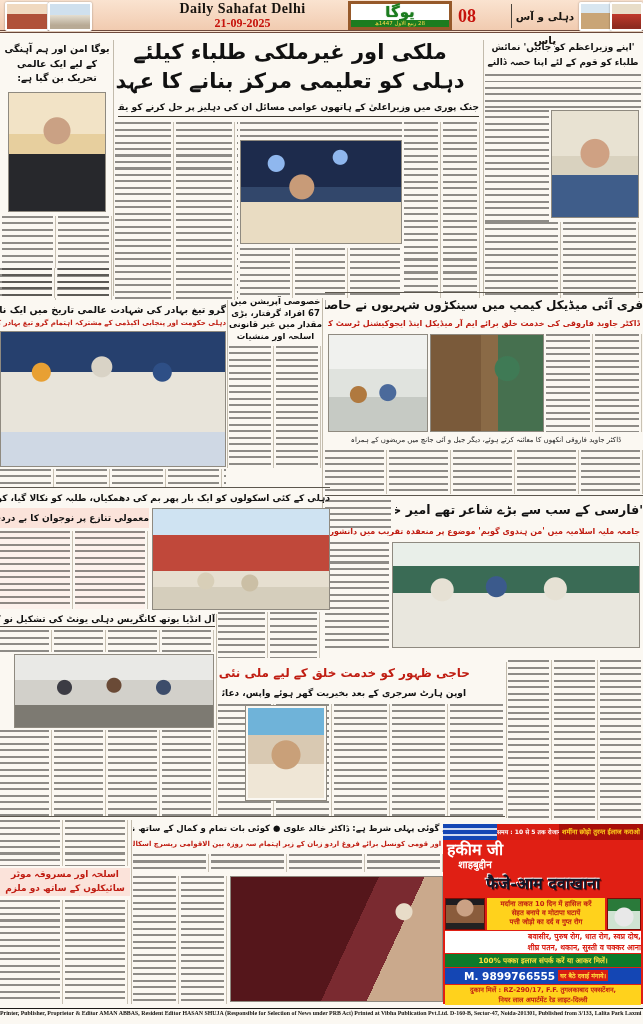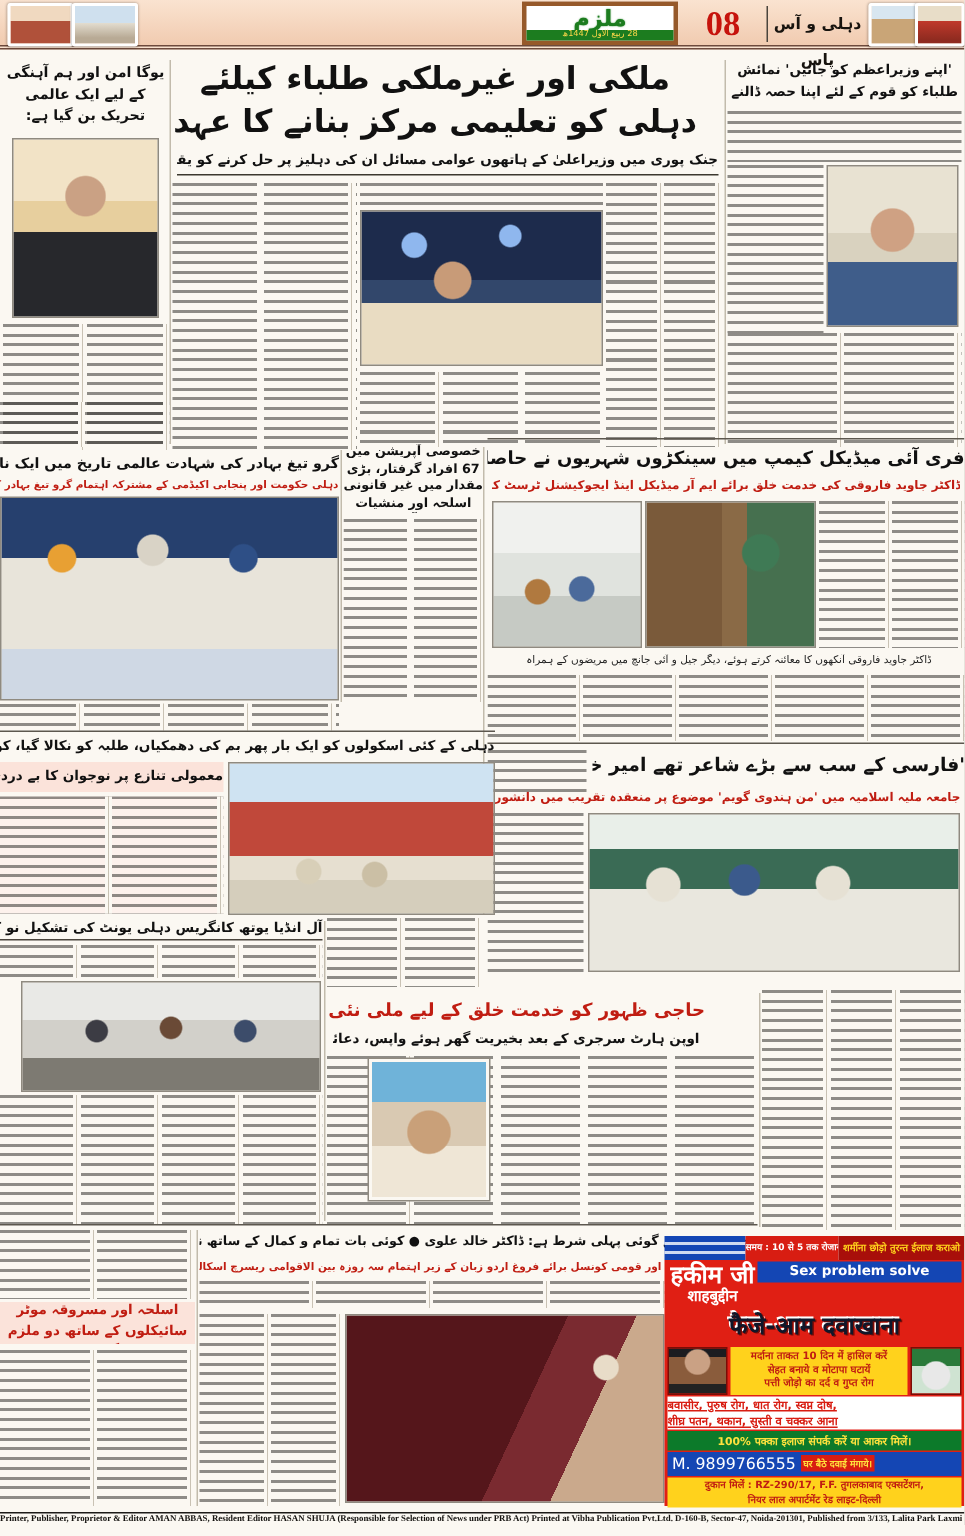--- a/index.html
+++ b/index.html
@@ -35,42 +35,46 @@
   #ad .row1{display:flex;height:16px;}
   #ad .drbox{width:54px;background:#1446b4;}
   #ad .timebox{width:62px;background:#d81d12;color:#fff;font-size:6px;font-weight:bold;line-height:16px;text-align:center;overflow:hidden;white-space:nowrap;}
   #ad .tagbox{flex:1;background:#a80f0a;color:#ffd21c;font-size:6.5px;font-weight:bold;line-height:16px;text-align:center;overflow:hidden;white-space:nowrap;}
   #ad .main{background:#e01f14;height:164px;box-sizing:border-box;padding:1px 2px;}
   .adname{color:#fff;font-weight:bold;text-align:center;line-height:1.1;}
   .sexline{background:#1446b4;color:#fff;font-size:9px;font-weight:bold;text-align:center;height:14px;line-height:14px;overflow:hidden;white-space:nowrap;}
   .clinic{color:#0f172a;font-weight:bold;font-size:16px;text-align:center;line-height:27px;white-space:nowrap;overflow:hidden;
           text-shadow:1px 1px 0 #7a0c06,-1px -1px 0 #fff;}
   .promo{background:#ffd21c;color:#c01d12;font-size:6.8px;font-weight:bold;text-align:center;line-height:1.35;direction:ltr;overflow:hidden;}
-  .ailm{background:#fff;color:#d81d12;font-size:7.6px;font-weight:bold;text-align:left;line-height:11px;overflow:hidden;white-space:nowrap;text-decoration:underline;}
+  .ailm{background:#fff;color:#d81d12;font-size:7.6px;font-weight:bold;text-align:right;line-height:11px;overflow:hidden;white-space:nowrap;}
   .guar{background:#0c7a2a;color:#ffe23d;font-size:7.2px;font-weight:bold;text-align:center;line-height:13px;overflow:hidden;white-space:nowrap;}
   .phoneband{background:#1446b4;height:16px;display:flex;align-items:center;}
-  .phone{color:#fff;font-weight:normal;font-size:10.5px;padding-left:3px;white-space:nowrap;}
+  .phone{color:#fff;font-weight:bold;font-size:10.5px;padding-left:19px;white-space:nowrap;}
   .phonenote{background:#d81d12;color:#ffe23d;font-size:6.2px;font-weight:bold;margin-left:3px;padding:1px 2px;white-space:nowrap;}
   .addr{background:#ffd21c;color:#c01d12;font-size:6.6px;font-weight:bold;text-align:center;line-height:10px;overflow:hidden;}
   #foot{left:0;top:1008px;width:643px;border-top:1px solid #1d1b18;color:#14120f;
         font-family:"Liberation Serif",serif;font-weight:bold;font-size:5.9px;text-align:center;line-height:9px;white-space:nowrap;overflow:hidden;}
 </style>
 </head>
 <body>
 
 <div id="page">
 
   <div id="hdr" class="abs">
     <div class="abs thumb" style="left:5px;top:2px;width:40px;height:25px;background:linear-gradient(180deg,#f0d9c0 0 40%,#b0513a 40%);"></div>
     <div class="abs thumb" style="left:48px;top:2px;width:40px;height:25px;background:linear-gradient(180deg,#cfe0ee 0 45%,#e3ddd0 45%,#b8aa95 85%);"></div>
+    <div class="abs" style="left:140px;top:1px;width:205px;height:30px;text-align:center;font-family:'Liberation Serif',serif;">
+      <div style="font-size:14px;font-weight:bold;color:#17130e;letter-spacing:.5px;line-height:16px;">Daily Sahafat Delhi</div>
+      <div style="font-size:12px;font-weight:bold;color:#c6130c;line-height:13px;">21-09-2025</div>
+    </div>
     <div id="mast" class="abs" style="left:348px;top:1px;width:104px;height:29px;">
-      <div class="urdu">ملزم</div>
+      <div class="urdu">یوگا</div>
       <div class="strip">28 ربیع الاول 1447ھ</div>
     </div>
-    <div class="abs" style="left:458px;top:1px;width:48px;height:30px;text-align:center;font-family:'Liberation Serif',serif;font-size:23px;font-weight:bold;color:#c6130c;line-height:30px;">08</div>
+    <div class="abs" style="left:458px;top:1px;width:48px;height:30px;font-family:'Liberation Serif',serif;font-size:18px;font-weight:bold;color:#c6130c;line-height:30px;">08</div>
     <div class="abs" style="left:511px;top:4px;width:1px;height:24px;background:#4a443c;"></div>
     <div class="abs" style="left:514px;top:4px;width:62px;height:24px;direction:rtl;text-align:center;font-weight:bold;font-size:10.5px;line-height:24px;color:#17130e;">دہلی و آس پاس</div>
     <div class="abs thumb" style="left:579px;top:2px;width:29px;height:25px;background:linear-gradient(180deg,#d8e6f0 0 35%,#c9a577 35%);"></div>
     <div class="abs thumb" style="left:610px;top:2px;width:29px;height:25px;background:linear-gradient(180deg,#e8ddc8 0 40%,#c0392b 40%,#8f2b20 90%);"></div>
   </div>
 
   <div class="abs hl" style="left:2px;top:42px;width:110px;height:46px;font-size:9.5px;line-height:14.5px;">یوگا امن اور ہم آہنگی کے لیے ایک عالمی تحریک بن گیا ہے: اندراج</div>
   <div class="abs ph" style="left:8px;top:92px;width:98px;height:120px;background:
        radial-gradient(circle at 50% 32%,#caa184 0 13px,transparent 14px),
        linear-gradient(180deg,#f2e3c6 0 35%,#e7cf9e 35% 52%,#27282c 52% 100%);"></div>
@@ -186,23 +190,20 @@
       <div class="drbox tx" style="--cw:54px;background-image:repeating-linear-gradient(to bottom,rgba(255,255,255,.8) 4px,rgba(255,255,255,.8) 6px,transparent 6px,transparent 10px);"></div>
       <div class="timebox">समय : 10 से 5 तक रोजाना</div>
       <div class="tagbox">शर्मीना छोड़ो तुरन्त ईलाज कराओ</div>
     </div>
     <div class="main">
       <div style="display:flex;">
         <div style="width:60px;">
           <div class="adname" style="font-size:16px;">हकीम जी</div>
           <div class="adname" style="font-size:10px;">शाहबुद्दीन</div>
         </div>
-        <div style="flex:1;">
-          <div class="sexline">Sex problem solve</div>
-        </div>
       </div>
       <div class="clinic">फैजे-आम दवाखाना</div>
       <div style="display:flex;height:32px;margin-top:1px;">
         <div style="width:40px;background:radial-gradient(circle at 50% 30%,#caa184 0 8px,transparent 9px),linear-gradient(180deg,#1c1c20 0 20%,#8a5c3c 20% 80%,#222 80%);border:1px solid #7a0c06;box-sizing:border-box;"></div>
         <div class="promo" style="flex:1;margin:0 2px;padding-top:2px;">
           <div>मर्दाना ताकत 10 दिन में हासिल करें</div>
           <div>सेहत बनाये व मोटापा घटायें</div>
           <div>पत्ती जोड़ो का दर्द व गुप्त रोग</div>
         </div>
         <div style="width:34px;background:radial-gradient(circle at 50% 60%,#e8e8e8 0 9px,transparent 10px),linear-gradient(180deg,#2a7a3a 0 40%,#cfe3d2 40%);border:1px solid #7a0c06;box-sizing:border-box;"></div>

